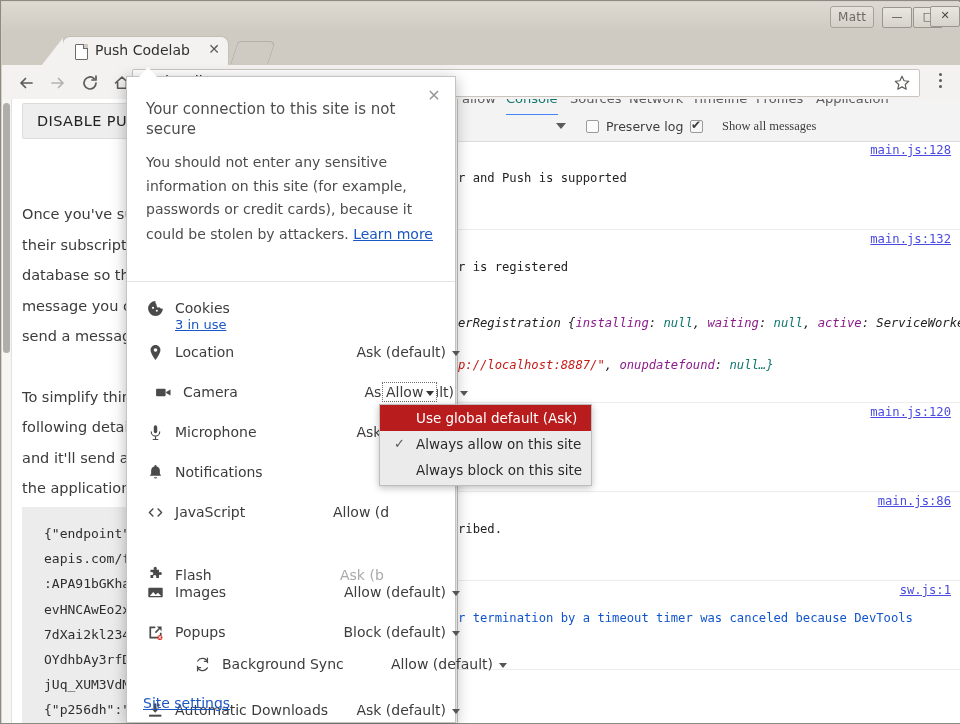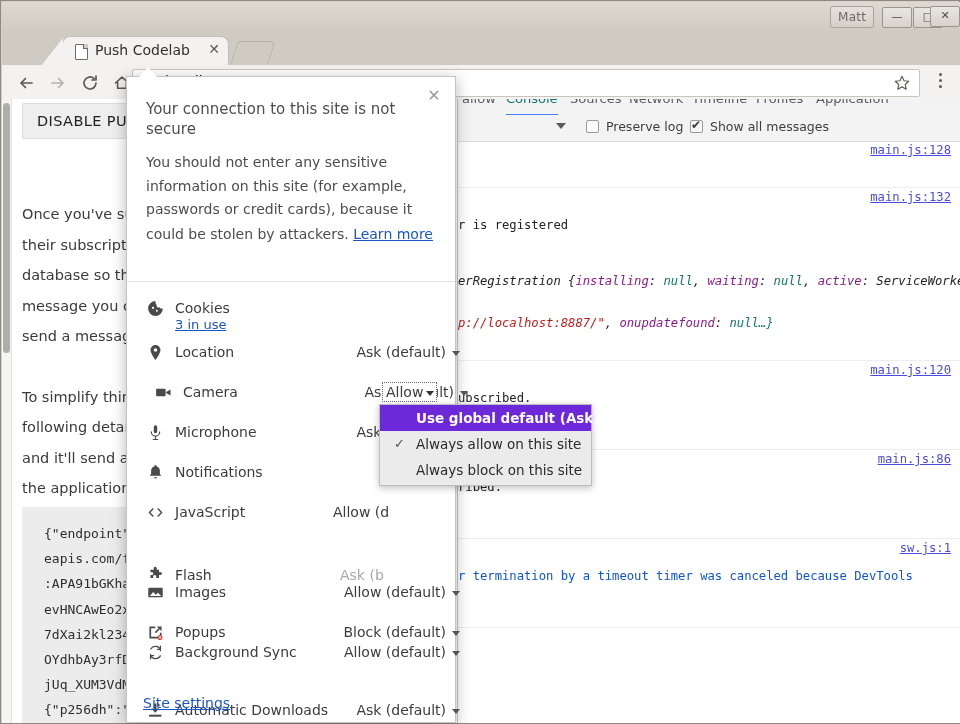--- a/index.html
+++ b/index.html
@@ -294,21 +294,21 @@
     background:#ebebeb;
     border:1px solid #bdbdbd;
     box-shadow:0 2px 7px rgba(0,0,0,.25);
     z-index:60;
   }
   .menu-item{
     position:relative; height:26px; line-height:26px;
     font-size:13.5px; color:#2a2a2a;
     padding-left:36px; white-space:nowrap;
   }
-  .menu-item.sel{ background:#6d28d9; color:#fff;font-weight:bold; }
+  .menu-item.sel{ background:#b91c1c; color:#fff; }
   .menu-item .tick{
     position:absolute; left:14px; top:0; font-size:13px; color:#555;
   }
 </style>
 </head>
 <body>
 
 <div id="window-frame">
 
   <div id="titlebar">
@@ -413,25 +413,26 @@
       <div class="dt-tab" style="left:298px;">Profiles</div>
       <div class="dt-tab" style="left:358px;">Application</div>
 
     </div>
 
     <div id="dt-toolbar">
       <div id="dt-filter-caret"></div>
       <div class="dt-chk" style="left:128px;"></div>
       <div class="dt-chk-label" style="left:148px;">Preserve log</div>
       <div class="dt-chk checked" style="left:232px;"></div>
-      <div class="dt-chk-label" style="left:252px;">Show all messages</div>
+      <div class="dt-chk-label" style="left:264px;font-family:Liberation Serif, serif;">Show all messages</div>
     </div>
 
     <div id="console-log">
       <div class="log-row">
+        <span class="log-msg">r and Push is supported</span>
         <span class="log-src">main.js:128</span>
       </div>
       <div class="log-row" style="min-height:62px;">
         <span class="log-msg">r is registered</span>
         <span class="log-src">main.js:132</span>
         <span class="log-msg"><span class="tok-obj">erRegistration {</span><span class="tok-k">installing</span><span class="tok-obj">: </span><span class="tok-null">null</span><span class="tok-obj">, </span><span class="tok-k">waiting</span><span class="tok-obj">: </span><span class="tok-null">null</span><span class="tok-obj">, </span><span class="tok-k">active</span><span class="tok-obj">: ServiceWorker,</span></span>
         <span class="log-msg"><span class="tok-str">p://localhost:8887/"</span><span class="tok-obj">, </span><span class="tok-k">onupdatefound</span><span class="tok-obj">: </span><span class="tok-null">null…}</span></span>
       </div>
       <div class="log-row">
         <span class="log-msg">ubscribed.</span>
@@ -556,21 +557,21 @@
             <path d="M3.6 3.6h6.2v1.8H5.4v9.2h9.2v-4.4h1.8v6.2H3.6z" fill="#4a4a4a"></path>
             <path d="M11.4 3.6h5v5l-1.9-1.9-4 4-1.2-1.2 4-4z" fill="#4a4a4a"></path>
             <circle cx="14.6" cy="15.2" r="2.7" fill="#e03b2f"></circle>
             <path d="M13.4 14l2.4 2.4M15.8 14l-2.4 2.4" stroke="#fff" stroke-width="1" stroke-linecap="round"></path>
           </svg>
       </div>
       <div class="perm-label">Popups</div>
       <div class="perm-value"><span>Block (default)</span><span class="caret"></span></div>
     </div>
 
-    <div class="perm-row" style="top:556px;">
+    <div class="perm-row" style="top:568px;margin-left:47px;">
       <div class="perm-ic">
         <svg width="19" height="19" viewBox="0 0 20 20">
             <path d="M15.4 8A5.7 5.7 0 0 0 5 6.3M4.6 12a5.7 5.7 0 0 0 10.5 1.6" stroke="#4a4a4a" stroke-width="1.35" fill="none" stroke-linecap="round"></path>
             <path d="M15.2 3.4v3.2h-3.2M4.8 16.6v-3.2h3.2" stroke="#4a4a4a" stroke-width="1.35" fill="none" stroke-linecap="round" stroke-linejoin="round"></path>
           </svg>
       </div>
       <div class="perm-label">Background Sync</div>
       <div class="perm-value"><span>Allow (default)</span><span class="caret"></span></div>
     </div>
 

